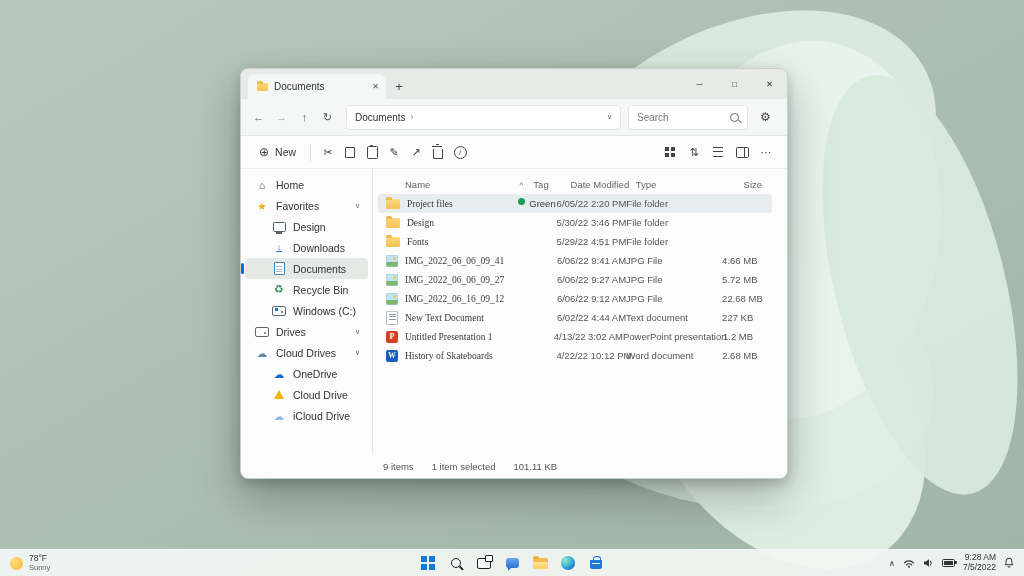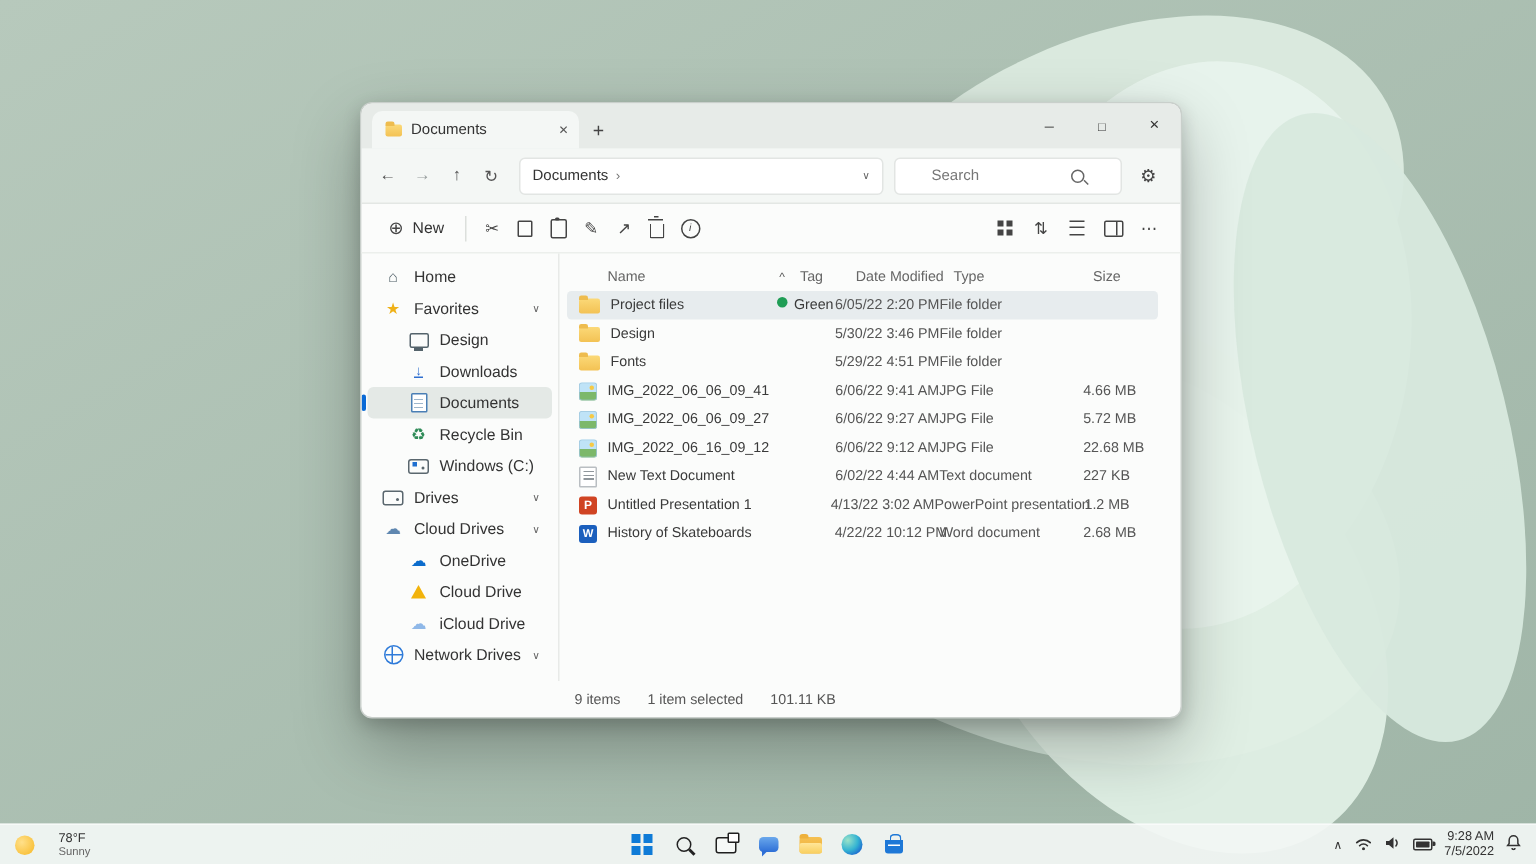--- a/index.html
+++ b/index.html
@@ -24,21 +24,21 @@
   .tab-close{margin-left:auto;font-size:8px;color:#555;}
   .newtab{width:26px;height:25px;display:flex;align-items:center;justify-content:center;font-size:13px;color:#444;}
   .wincontrols{position:absolute;right:0;top:0;height:29px;display:flex;}
   .wc{width:35px;height:100%;display:flex;align-items:center;justify-content:center;font-size:8.5px;color:#333;}
   .navbar{height:36px;background:#f4f7f5;display:flex;align-items:center;padding:0 10px 0 6px;flex:none;border-bottom:1px solid #e3e7e4;}
   .navbtn{width:23px;height:23px;border-radius:4px;display:flex;align-items:center;justify-content:center;font-size:11px;color:#555;flex:none;}
   .navbtn.dim{color:#9aa0a0;}
   .addressbar{flex:1;height:23px;background:#fff;border:1px solid #e2e5e3;border-radius:4px;display:flex;align-items:center;padding:0 8px;font-size:10px;color:#333;gap:5px;margin:0 7px;min-width:0;}
   .crumb-sep{color:#777;font-size:9px;}
   .addr-caret{margin-left:auto;color:#666;font-size:7px;}
-  .searchbox{width:102px;height:23px;background:#fff;border:1px solid #e2e5e3;border-radius:4px;display:flex;align-items:center;padding:0 24px;font-size:10px;color:#767676;flex:none;margin-right:6px;}
+  .searchbox{width:102px;height:23px;background:#fff;border:1px solid #e2e5e3;border-radius:4px;display:flex;align-items:center;padding:0 8px;font-size:10px;color:#767676;flex:none;margin-right:6px;}
   .ic-mag{width:7px;height:7px;border:1.2px solid #666;border-radius:50%;position:relative;flex:none;margin-left:auto;}
   .ic-mag::after{content:"";position:absolute;width:4px;height:1.2px;background:#666;transform:rotate(45deg);right:-3.5px;bottom:-1.5px;}
   .gearbtn{width:23px;height:23px;display:flex;align-items:center;justify-content:center;font-size:12px;color:#444;flex:none;}
   
   .toolbar{height:32px;display:flex;align-items:center;padding:0 10px;border-bottom:1px solid #ecefec;background:#fbfcfb;flex:none;}
   .newbtn{display:flex;align-items:center;gap:6px;font-size:10.5px;color:#333;padding:0 8px;height:24px;border-radius:4px;}
   .newbtn .plus{font-size:12px;color:#444;}
   .tb-sep{width:1px;height:17px;background:#dcdfdc;margin:0 6px;flex:none;}
   .tbtn{width:22px;height:24px;display:flex;align-items:center;justify-content:center;color:#444;font-size:11px;border-radius:4px;flex:none;}
   .tb-right{margin-left:auto;display:flex;align-items:center;gap:2px;}
@@ -79,45 +79,45 @@
   .ic-drive.win::before{content:"";position:absolute;left:2px;top:1.8px;width:3px;height:3px;background:#1f6fd0;}
   .ic-gdrive{width:0;height:0;border-left:5.5px solid transparent;border-right:5.5px solid transparent;border-bottom:9.5px solid #f2b30b;}
   .ic-globe{width:11px;height:11px;border:1.1px solid #2f7bd9;border-radius:50%;position:relative;}
   .ic-globe::before{content:"";position:absolute;left:0;right:0;top:4.6px;height:1px;background:#2f7bd9;}
   .ic-globe::after{content:"";position:absolute;left:4.6px;top:0;bottom:0;width:1px;background:#2f7bd9;}
   
   .filepane{flex:1;padding:5px 10px 0 5px;display:flex;flex-direction:column;min-width:0;}
   .cols{display:flex;height:20px;align-items:center;font-size:9.5px;color:#666;padding-left:8px;}
   .c-name{width:138px;display:flex;align-items:center;padding-left:19px;}
   .c-name .sortcaret{margin-left:auto;margin-right:10px;font-size:8px;color:#555;}
-  .c-tag{width:40px;}.c-date{width:70px;}.c-type{width:100px;}.c-size{width:52px;}
+  .c-tag{width:40px;}.c-date{width:70px;}.c-type{width:100px;}.c-size{width:52px;text-align:center;}
   .frow{display:flex;align-items:center;height:19px;font-size:9.5px;color:#3a3a3a;border-radius:3px;padding-left:8px;margin-right:5px;white-space:nowrap;}
   .frow.selected{background:#e7ecee;}
-  .f-name{width:138px;display:flex;align-items:center;gap:7px;min-width:0;}
+  .f-name{width:138px;display:flex;align-items:center;gap:7px;min-width:0;font-family:Liberation Serif, serif;}
   .f-tag{width:40px;display:flex;align-items:flex-start;gap:4px;}
   .tag-dot{width:7px;height:7px;border-radius:50%;background:#1f9d55;flex:none;}
   .f-date{width:70px;color:#555;}
   .f-type{width:100px;color:#555;}
   .f-size{width:52px;color:#555;}
   .fic{flex:none;position:relative;}
   .fic-folder{width:14px;height:10px;background:linear-gradient(#fbd978,#f3c254);border-radius:1.5px;}
   .fic-folder::before{content:"";position:absolute;top:-2px;left:0;width:6px;height:3px;background:#eebc4e;border-radius:1.5px 1.5px 0 0;}
   .fic-folder.sm{width:11px;height:8px;}
   .fic-image{width:12px;height:12px;border-radius:2px;background:linear-gradient(180deg,#bfe3f7 0 55%,#7cb86a 55%);position:relative;overflow:hidden;box-shadow:inset 0 0 0 .5px #9fc7de;}
   .fic-image::before{content:"";position:absolute;top:2px;right:2px;width:3px;height:3px;border-radius:50%;background:#f6c944;}
   .fic-text{width:10px;height:12px;background:#fff;border:1px solid #b9bec2;border-radius:1px;position:relative;}
   .fic-text::before{content:"";position:absolute;left:1.5px;right:1.5px;top:2.5px;height:6px;background:repeating-linear-gradient(#8f969b 0 1px,transparent 1px 2.5px);}
   .fic-ppt{width:12px;height:12px;border-radius:2px;background:#d04423;color:#fff;display:flex;align-items:center;justify-content:center;font-size:8px;font-weight:bold;}
   .fic-word{width:12px;height:12px;border-radius:2px;background:#1b5fbd;color:#fff;display:flex;align-items:center;justify-content:center;font-size:7.5px;font-weight:bold;}
   .statusbar{height:24px;flex:none;display:flex;align-items:center;gap:18px;padding-left:142px;font-size:9.5px;color:#555;}
   
   .taskbar{position:absolute;left:0;right:0;bottom:0;height:26px;background:rgba(242,246,244,.93);display:flex;align-items:center;padding:0 10px;border-top:1px solid rgba(255,255,255,.55);}
   .tb-weather{display:flex;align-items:center;gap:6px;}
   .sun{width:13px;height:13px;border-radius:50%;background:radial-gradient(circle at 35% 35%,#ffe08a,#f7b824);flex:none;}
-  .weather-text{display:flex;flex-direction:column;line-height:1.1;margin-left:10px;}
+  .weather-text{display:flex;flex-direction:column;line-height:1.1;}
   .temp{font-size:8.5px;color:#333;}.cond{font-size:7.5px;color:#666;}
   .tb-center{position:absolute;left:50%;transform:translateX(-50%);display:flex;align-items:center;gap:10px;height:100%;}
   .tbi{width:18px;height:18px;display:flex;align-items:center;justify-content:center;border-radius:4px;}
   .win-logo{width:6px;height:6px;background:#0f7bd7;box-shadow:8px 0 #0f7bd7,0 8px #0f7bd7,8px 8px #0f7bd7;transform:translate(-4px,-4px);}
   .mag2{width:8px;height:8px;border:1.5px solid #222;border-radius:50%;position:relative;}
   .mag2::after{content:"";position:absolute;width:4.5px;height:1.5px;background:#222;transform:rotate(45deg);right:-3.8px;bottom:-1.6px;}
   .tb-task{width:12px;height:9px;border:1.4px solid #1f1f1f;border-radius:2px;background:rgba(255,255,255,.5);position:relative;}
   .tb-task::after{content:"";position:absolute;right:-3.4px;top:-3.4px;width:6px;height:5px;border:1.4px solid #1f1f1f;border-radius:1px;background:#fff;}
   .tb-chat{width:13px;height:10px;background:linear-gradient(#6aa8ec,#2e6fd6);border-radius:3px;position:relative;}
   .tb-chat::after{content:"";position:absolute;left:2px;bottom:-3px;width:0;height:0;border-left:4px solid #2e6fd6;border-bottom:4px solid transparent;}
@@ -284,27 +284,20 @@
       <div class="side-item child">
         <span class="si-ic">
             <span class="ic-gdrive"></span>
           </span>
         <span>Cloud Drive</span>
       </div>
       <div class="side-item child">
         <span class="si-ic c-icloud">☁</span>
         <span>iCloud Drive</span>
       </div>
-      <div class="side-item">
-        <span class="si-ic">
-            <span class="ic-globe"></span>
-          </span>
-        <span>Network Drives</span>
-        <span class="si-chev">∨</span>
-      </div>
     </div>
 
     <div class="filepane">
       <div class="cols">
         <span class="c-name">
           <span>Name</span>
           <span class="sortcaret">^</span>
         </span>
         <span class="c-tag">Tag</span>
         <span class="c-date">Date Modified</span>

